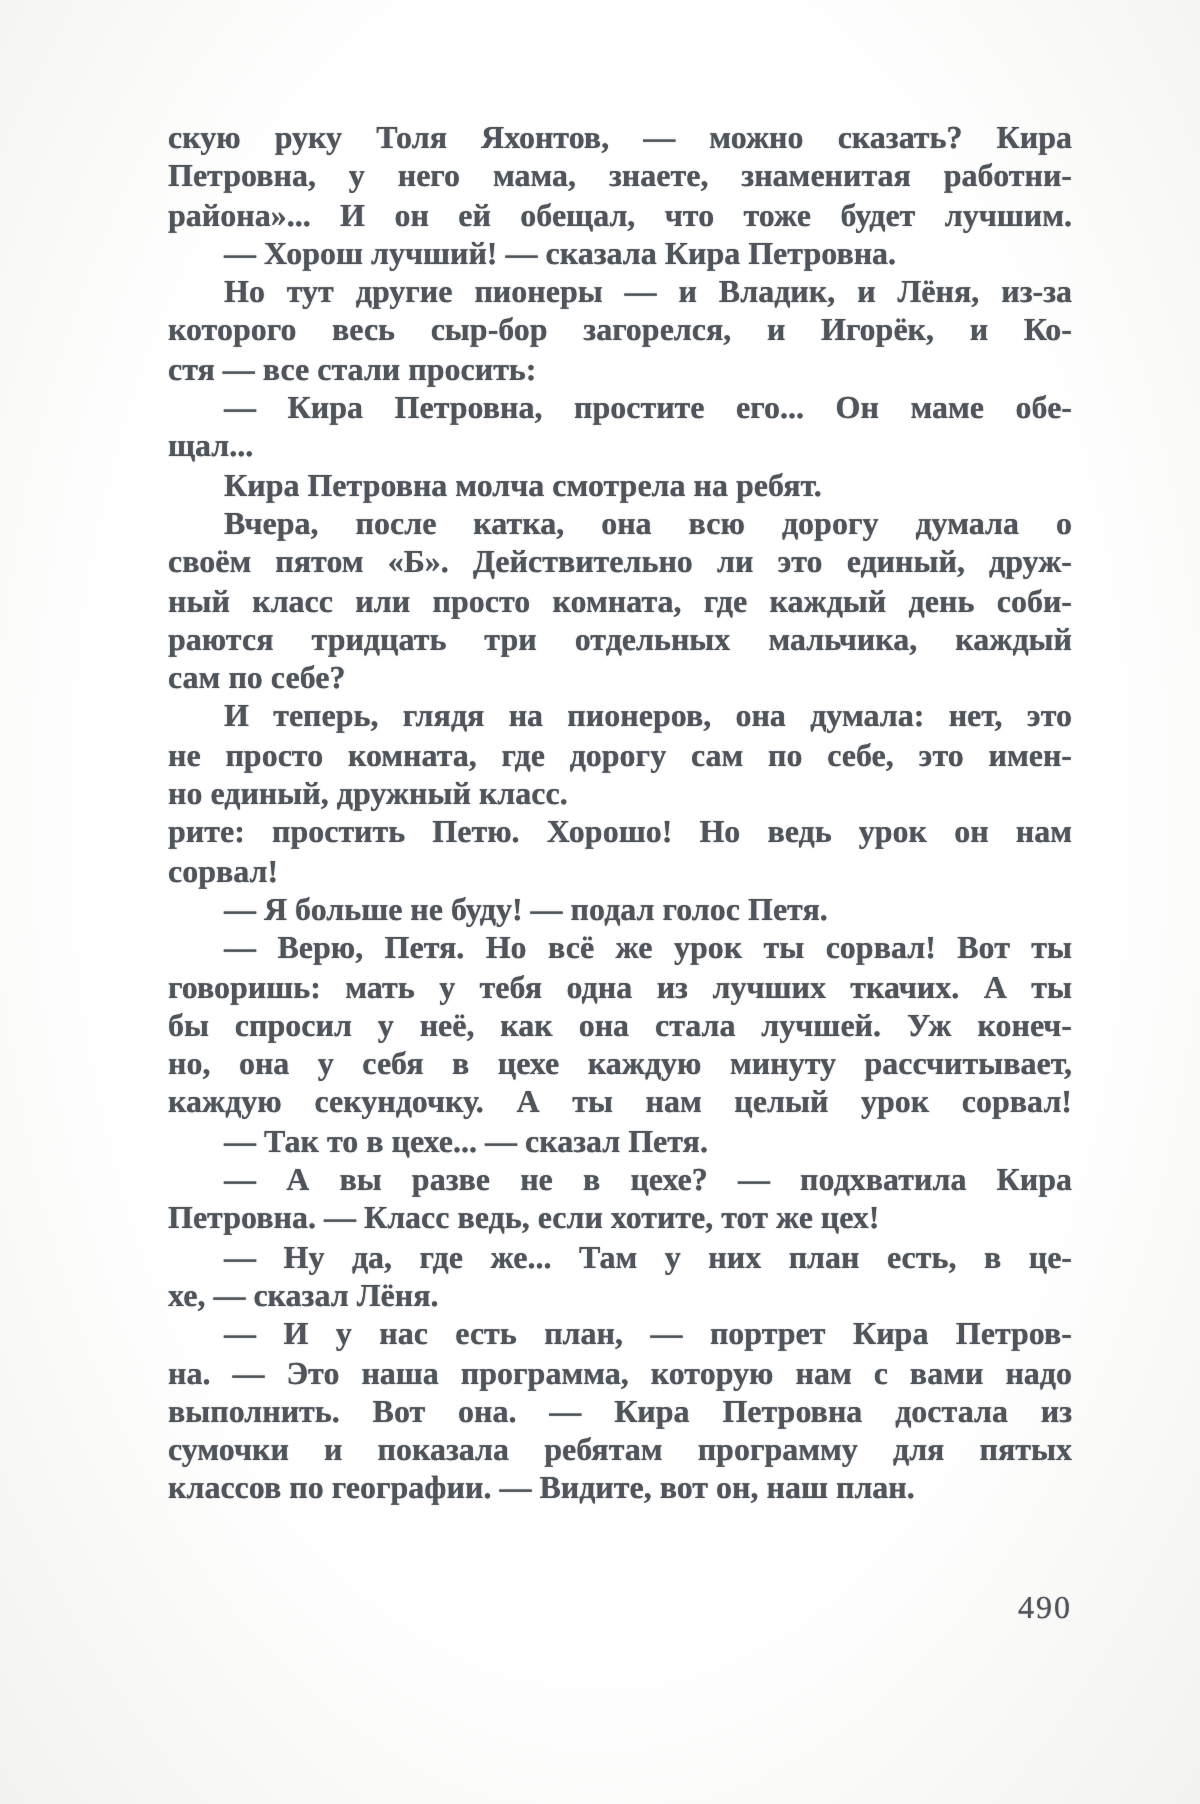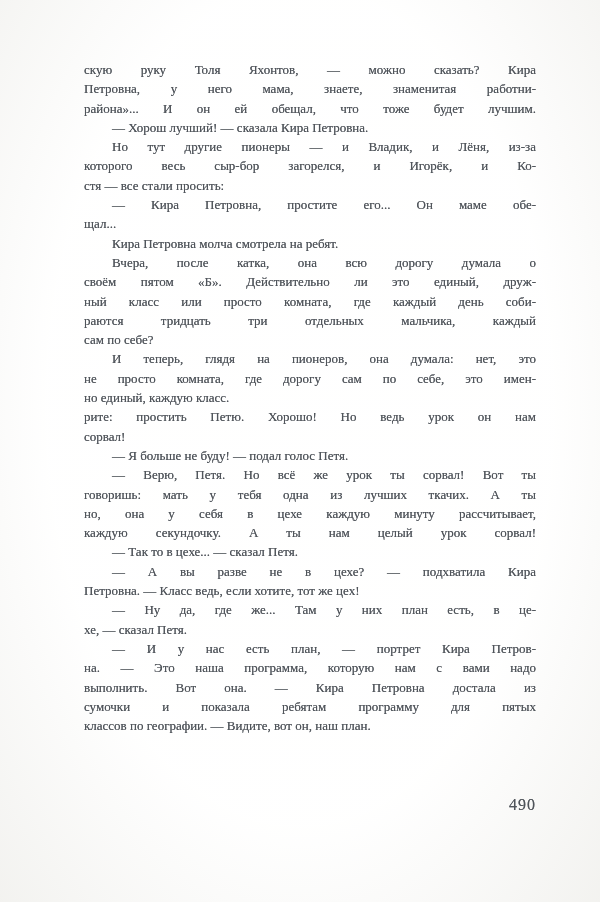--- a/index.html
+++ b/index.html
@@ -18,26 +18,27 @@
     color: var(--ink, #50555b);
     overflow: hidden;
   }
   .text-block {
     position: absolute;
     left: 84px;
     top: 60px;
     width: 452px;
   }
   .line {
-    font-size: 13px;
+    font-size: 16px;
     line-height: 19.3px;
     text-align: justify;
     text-align-last: justify;
     text-shadow: 0 0 0.6px rgba(86,91,98,0.85);
     white-space: normal;
+    font-weight: bold;
   }
   .line.end {
     text-align-last: left;
   }
   .line.indent {
     padding-left: 28px;
   }
   .page-number {
     position: absolute;
     left: 84px;
@@ -64,33 +65,34 @@
       <div class="line indent">— Кира Петровна, простите его... Он маме обе-</div>
       <div class="line end">щал...</div>
       <div class="line indent end">Кира Петровна молча смотрела на ребят.</div>
       <div class="line indent">Вчера, после катка, она всю дорогу думала о</div>
       <div class="line">своём пятом «Б». Действительно ли это единый, друж-</div>
       <div class="line">ный класс или просто комната, где каждый день соби-</div>
       <div class="line">раются тридцать три отдельных мальчика, каждый</div>
       <div class="line end">сам по себе?</div>
       <div class="line indent">И теперь, глядя на пионеров, она думала: нет, это</div>
       <div class="line">не просто комната, где дорогу сам по себе, это имен-</div>
-      <div class="line end">но единый, каждую класс.</div>
+      <div class="line end">но единый, дружный класс.</div>
       <div class="line">рите: простить Петю. Хорошо! Но ведь урок он нам</div>
       <div class="line end">сорвал!</div>
       <div class="line indent end">— Я больше не буду! — подал голос Петя.</div>
       <div class="line indent">— Верю, Петя. Но всё же урок ты сорвал! Вот ты</div>
       <div class="line">говоришь: мать у тебя одна из лучших ткачих. А ты</div>
+      <div class="line">бы спросил у неё, как она стала лучшей. Уж конеч-</div>
       <div class="line">но, она у себя в цехе каждую минуту рассчитывает,</div>
       <div class="line">каждую секундочку. А ты нам целый урок сорвал!</div>
       <div class="line indent end">— Так то в цехе... — сказал Петя.</div>
       <div class="line indent">— А вы разве не в цехе? — подхватила Кира</div>
       <div class="line end">Петровна. — Класс ведь, если хотите, тот же цех!</div>
       <div class="line indent">— Ну да, где же... Там у них план есть, в це-</div>
-      <div class="line end">хе, — сказал Петя.</div>
+      <div class="line end">хе, — сказал Лёня.</div>
       <div class="line indent">— И у нас есть план, — портрет Кира Петров-</div>
       <div class="line">на. — Это наша программа, которую нам с вами надо</div>
       <div class="line">выполнить. Вот она. — Кира Петровна достала из</div>
       <div class="line">сумочки и показала ребятам программу для пятых</div>
       <div class="line end">классов по географии. — Видите, вот он, наш план.</div>
     </div>
   <div class="page-number">490</div>
 </div>
 
 </body></html>

